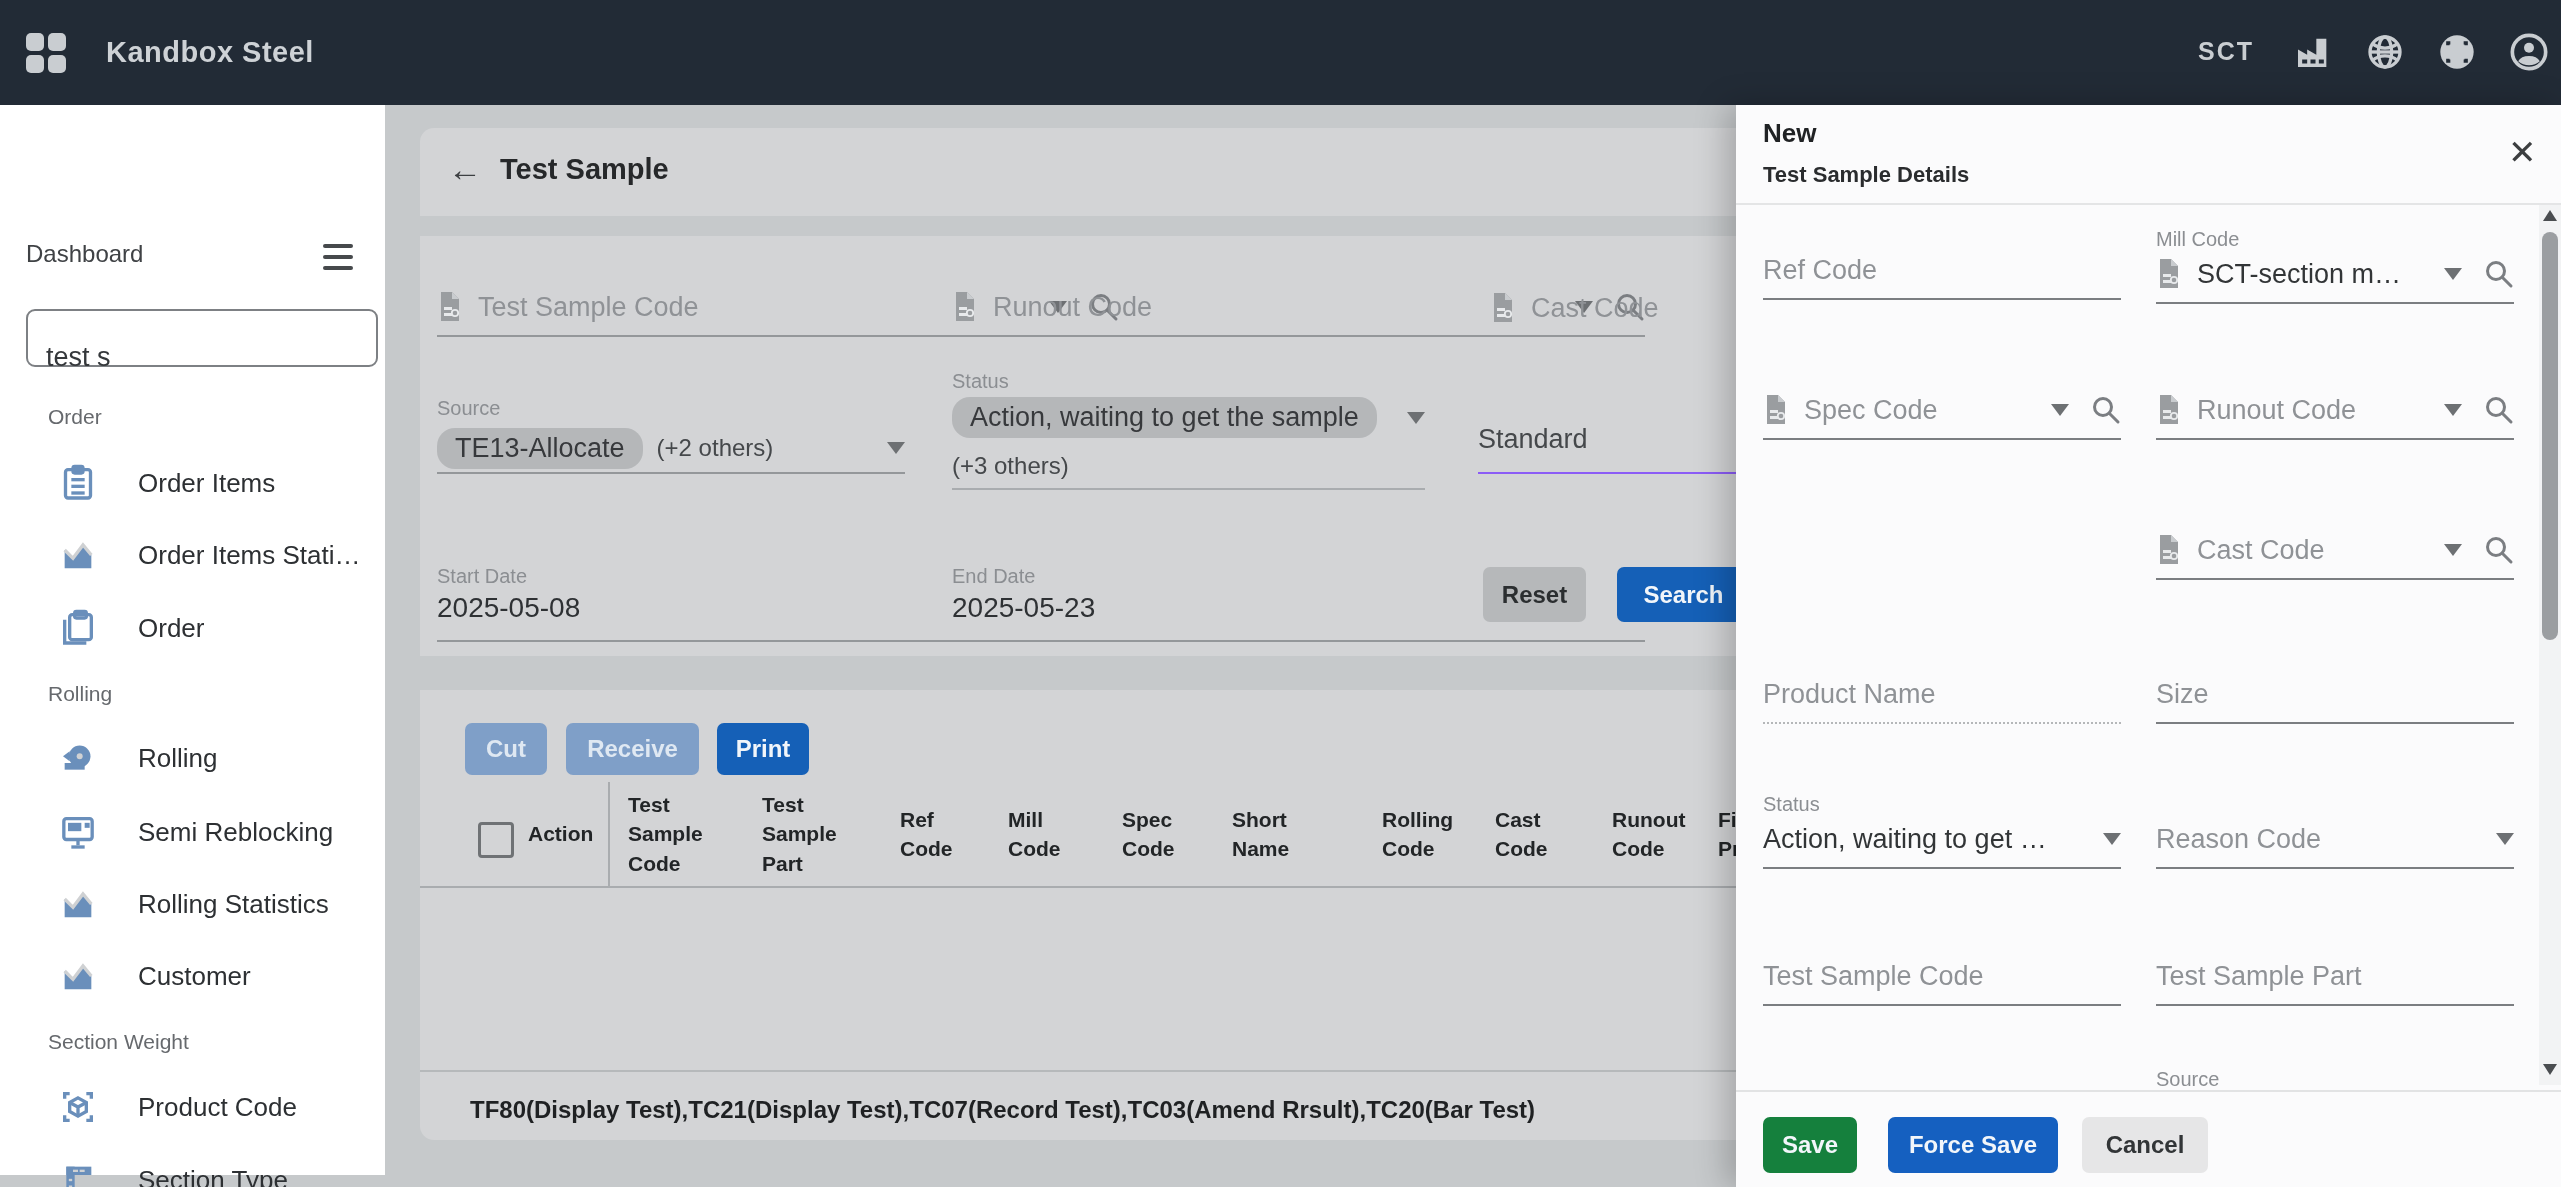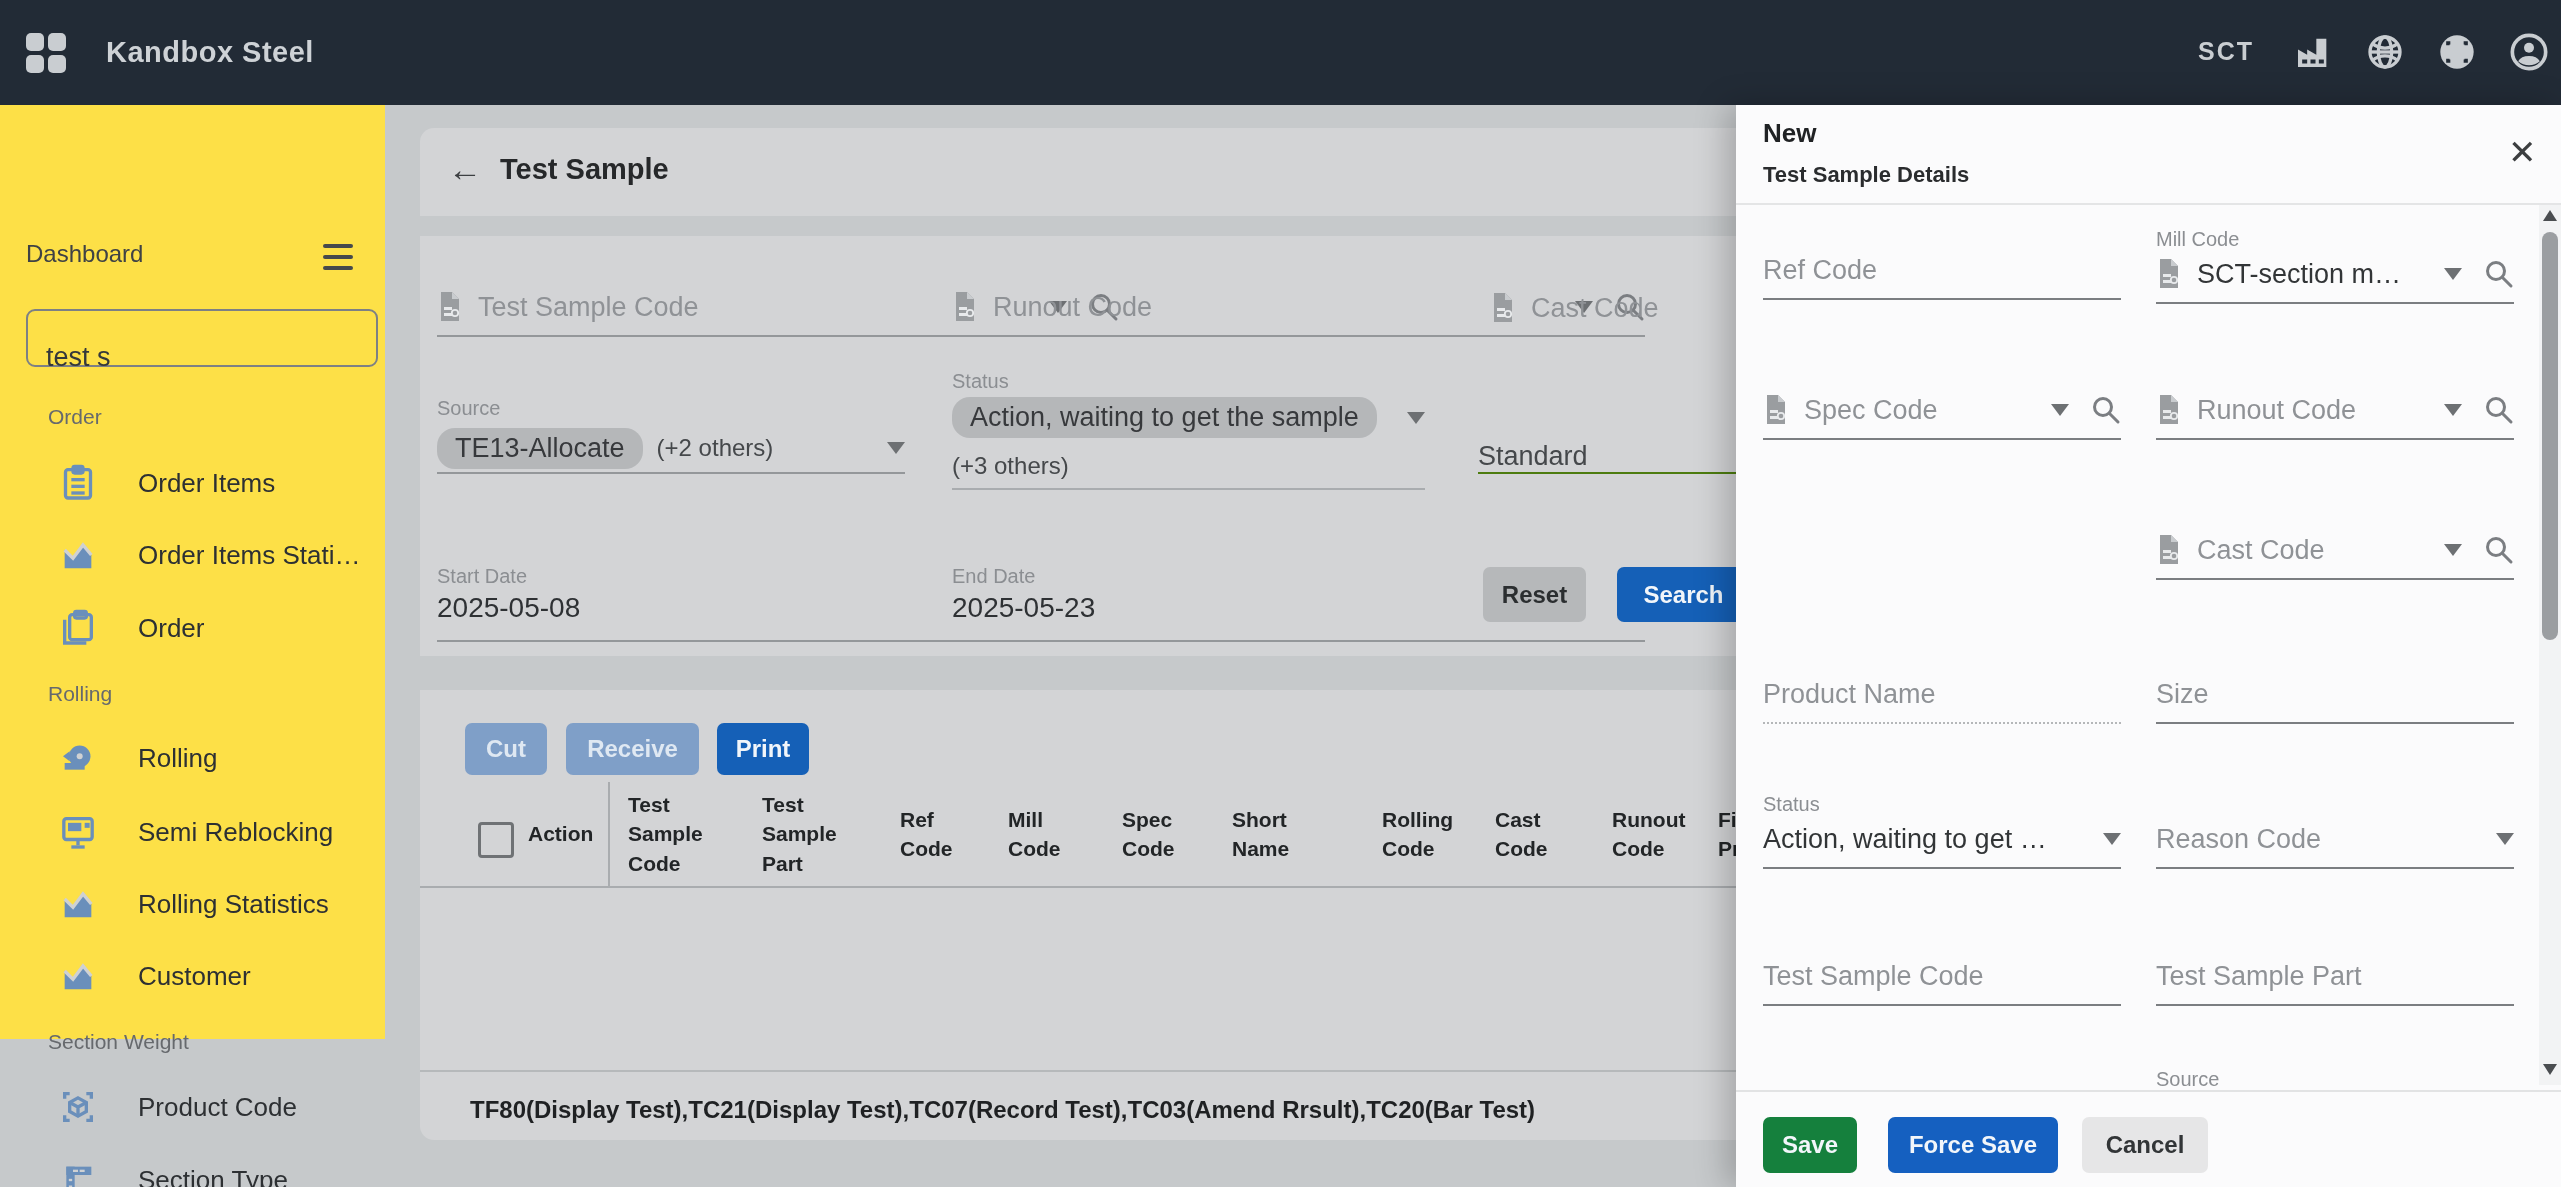--- a/index.html
+++ b/index.html
@@ -7,21 +7,21 @@
        font-family:"Liberation Sans",sans-serif;color:#2c2f32;}
   .abs{position:absolute;}
   
   .topbar{left:0;top:0;width:2561px;height:105px;background:#222b36;display:flex;align-items:center;}
   .gridicon{left:26px;top:33px;width:40px;height:40px;display:grid;grid-template-columns:18px 18px;grid-template-rows:18px 18px;gap:4px;}
   .gridicon div{background:#c9cdd1;border-radius:5px;}
   .apptitle{left:106px;top:36px;font-size:29px;font-weight:600;color:#ced2d6;letter-spacing:.5px;}
   .sct{left:2198px;top:37px;font-size:25px;font-weight:700;color:#c9cdd1;letter-spacing:2px;}
   .tb-ic{top:32px;width:40px;height:40px;color:#c9cdd1;}
   
-  .sidebar{left:0;top:105px;width:385px;height:934px;background:#fde047;}
+  .sidebar{left:0;top:105px;width:385px;height:1070px;background:#ffffff;}
   .dash{left:26px;top:135px;font-size:24px;font-weight:500;color:#3f4245;}
   .burger{left:323px;top:139px;width:30px;height:26px;display:flex;flex-direction:column;justify-content:space-between;cursor:pointer;}
   .burger div{height:4px;background:#46494c;border-radius:2px;}
   .sbox{left:26px;top:204px;width:352px;height:58px;border:2px solid #7d8084;border-radius:9px;display:flex;align-items:center;padding:0 16px;box-sizing:border-box;}
   .sbox input{flex:1;border:0;background:transparent;outline:none;font-family:inherit;font-size:27px;color:#35383b;margin-top:39px;}
   .sec-label{left:48px;font-size:21px;color:#66696d;}
   .sb-item{left:58px;width:320px;height:44px;display:flex;align-items:center;cursor:pointer;}
   .sb-item svg{width:40px;height:40px;flex:0 0 40px;color:#6a8fbb;}
   .sb-item span{margin-left:40px;font-size:26px;color:#2d3033;white-space:nowrap;overflow:hidden;text-overflow:ellipsis;max-width:240px;}
   
@@ -300,21 +300,21 @@
   </div>
 
   <div class="abs flabel" style="left:952px;top:370px">Status</div>
   <div class="abs" style="left:952px;top:397px;width:473px;display:flex;align-items:center">
     <span class="chip">Action, waiting to get the sample</span>
     <span class="caret"></span>
   </div>
   <div class="abs others" style="left:952px;top:452px">(+3 others)</div>
   <div class="abs hline" style="left:952px;top:488px;width:473px"></div>
 
-  <div class="abs" style="left:1478px;top:424px;width:297px;height:48px;border-bottom:2px solid #4d7c0f;display:flex;align-items:flex-end">
+  <div class="abs" style="left:1478px;top:424px;width:297px;height:48px;border-bottom:2px solid #8b5cf6;display:flex;align-items:flex-start">
     <span class="ph" style="font-size:27px;color:#45484b">Standard</span>
   </div>
 
   <div class="abs flabel" style="left:437px;top:565px">Start Date</div>
   <div class="abs" style="left:437px;top:592px;width:682px;height:48px;border-bottom:2px solid #94979a">
     <span class="dateval">2025-05-08</span>
   </div>
   <div class="abs flabel" style="left:952px;top:565px">End Date</div>
   <div class="abs" style="left:952px;top:592px;width:693px;height:48px;border-bottom:2px solid #94979a">
     <span class="dateval">2025-05-23</span>

